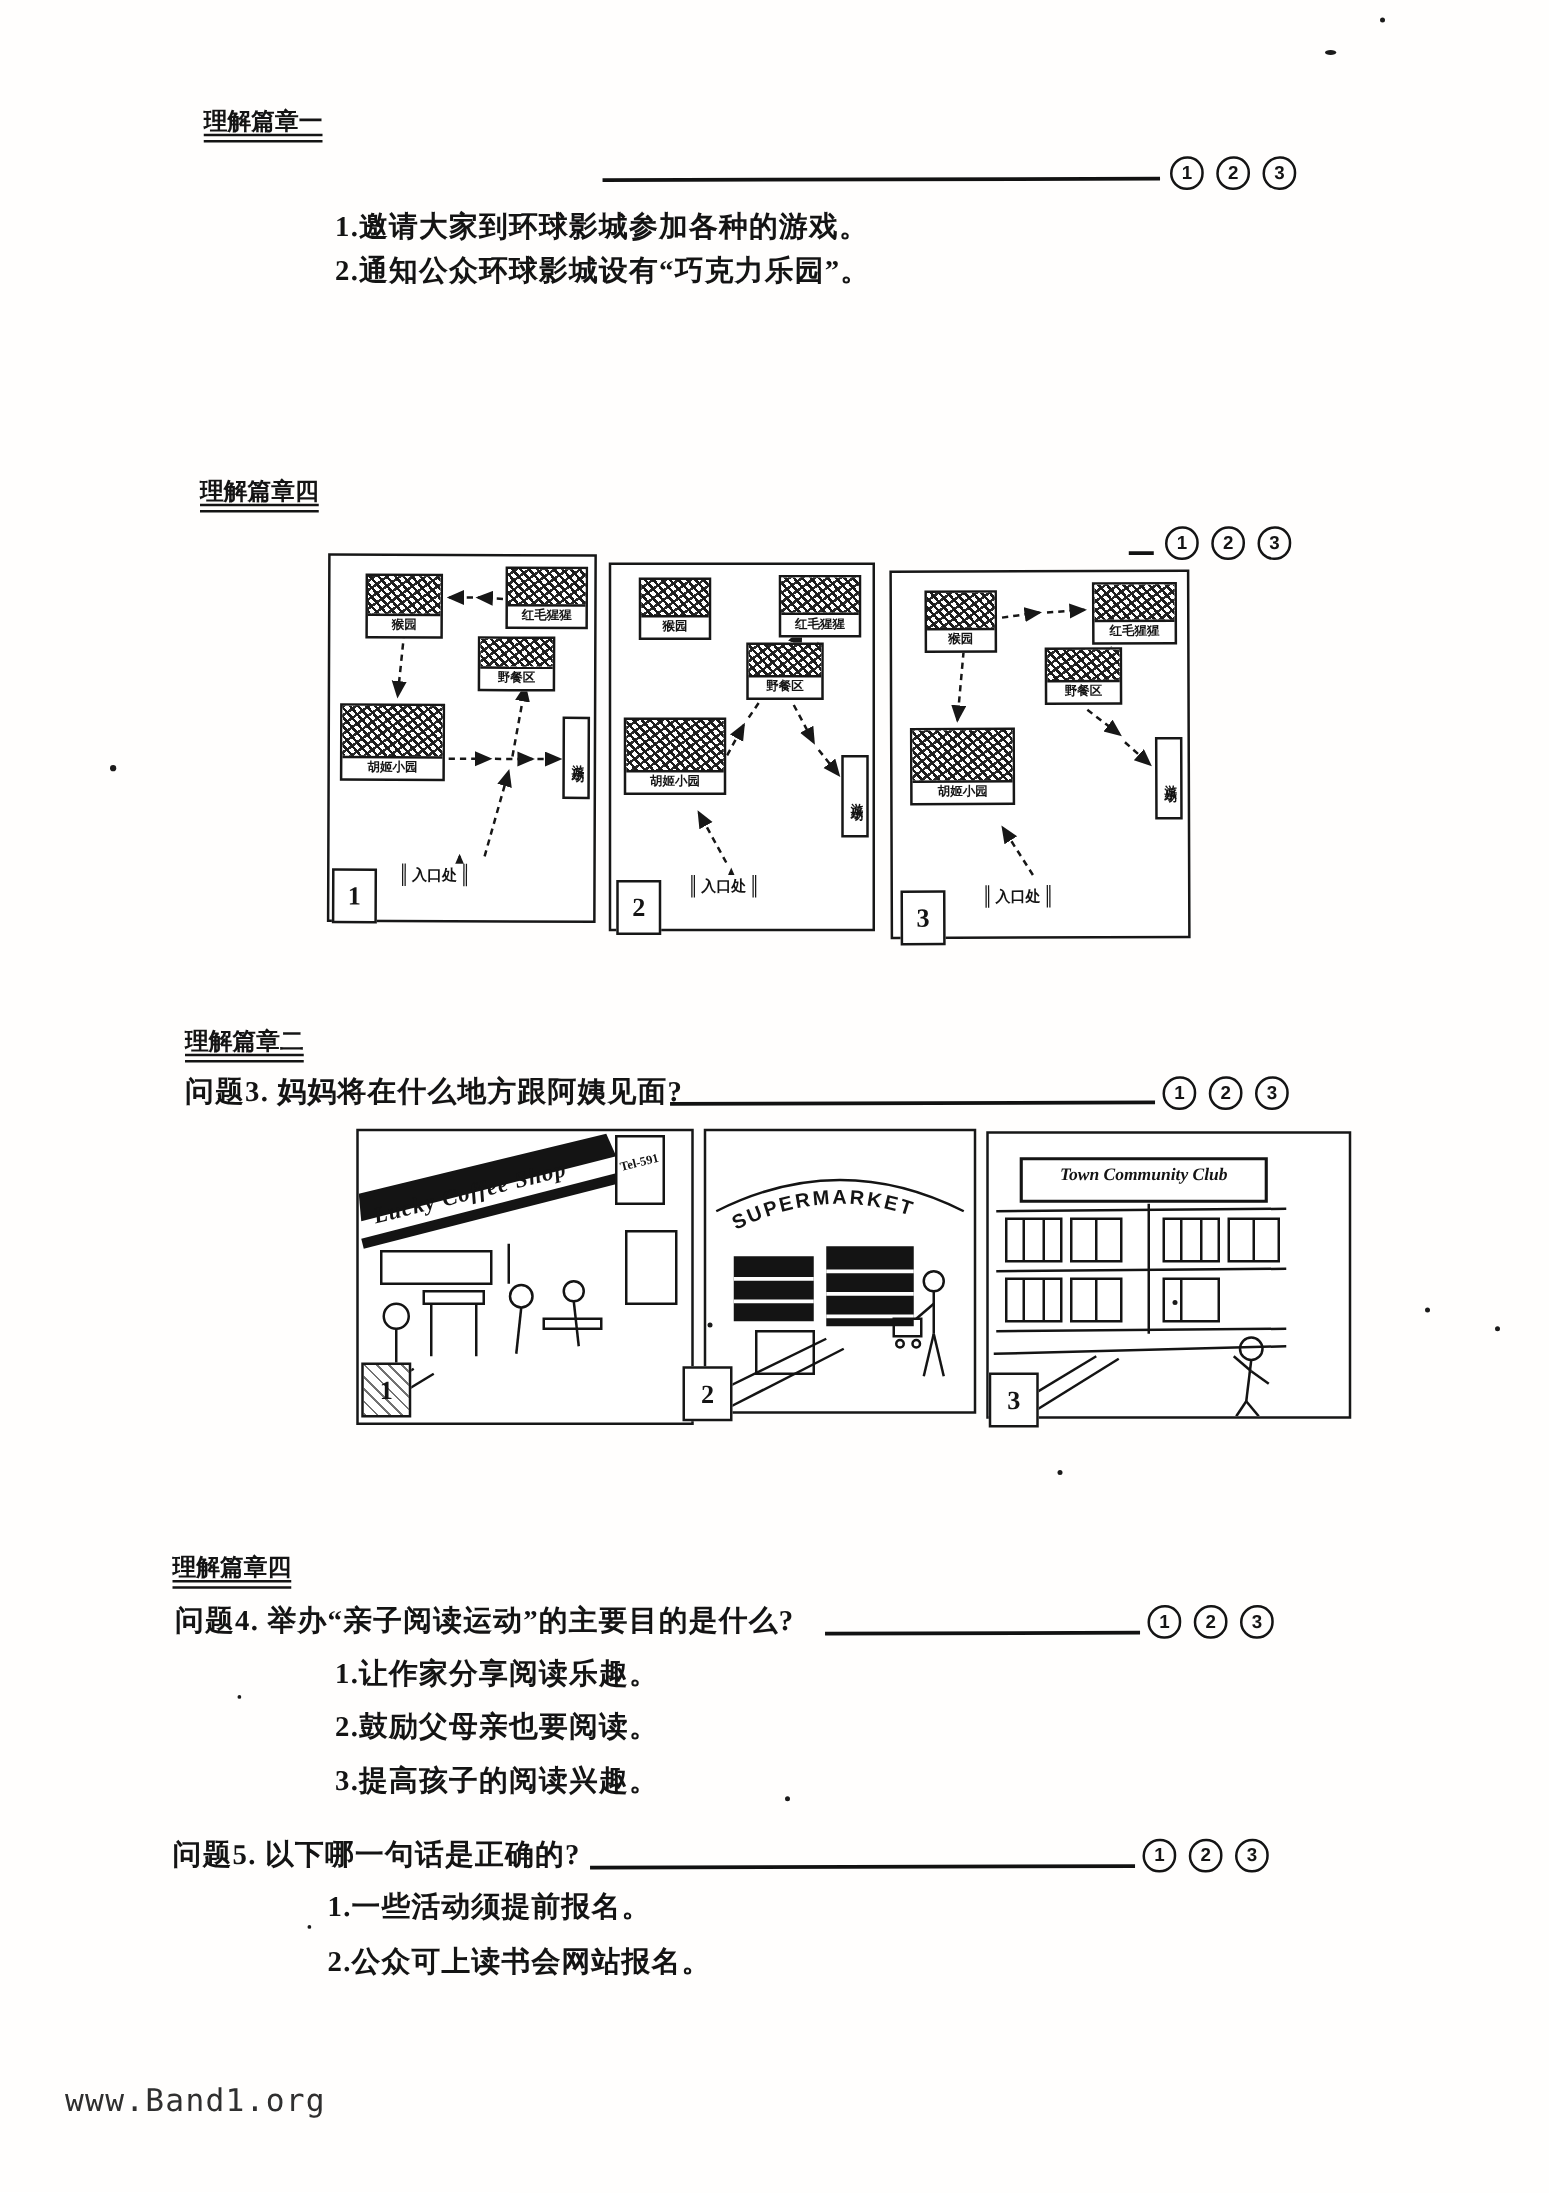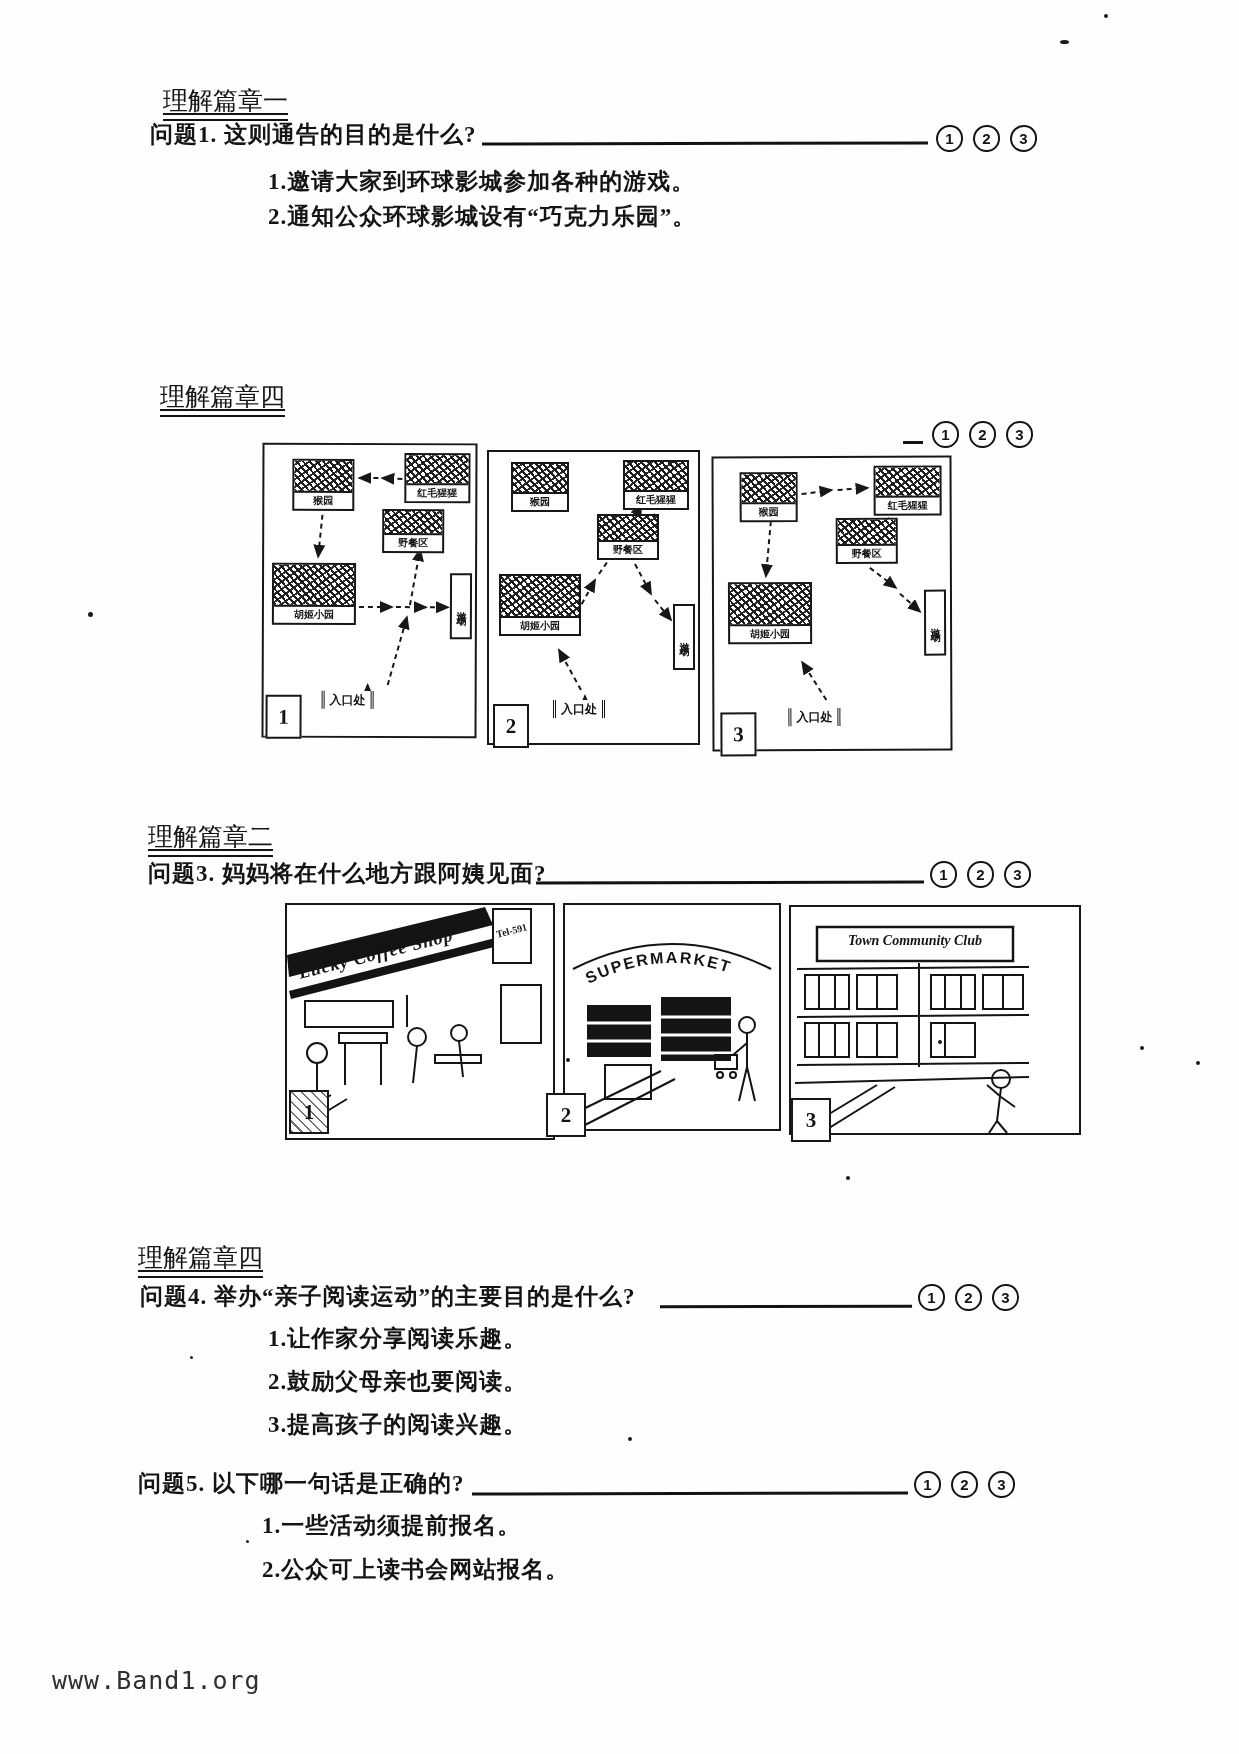--- a/index.html
+++ b/index.html
@@ -7,21 +7,21 @@
   #page {
     position: relative;
     width: 1239px; height: 1754px;
     background: #fffefd;
     overflow: hidden;
     font-family: "Liberation Serif", "DejaVu Serif", serif;
     color: #141414;
   }
   .heading {
     position: absolute;
-    font-size: 25px; font-weight: 400; white-space: nowrap;
+    font-size: 19px; font-weight: 700; white-space: nowrap;
     border-bottom: 2px solid #141414; padding-bottom: 2px;
     text-decoration: underline; text-decoration-thickness: 1.5px; text-underline-offset: 4px;
   }
   .q-row, .opt {
     position: absolute;
     font-size: 23px; font-weight: 700; white-space: nowrap;
     letter-spacing: 1px;
   }
   .aline { position: absolute; border-bottom: 3px solid #121212; transform: rotate(-0.15deg); }
   .circles { position: absolute; display: flex; gap: 10px; }
@@ -91,21 +91,20 @@
     font-size: 25px; color: #2f2f2f; letter-spacing: 1px;
   }
   svg line, svg path, svg rect, svg circle, svg polygon { vector-effect: non-scaling-stroke; }
 </style>
 </head>
 <body>
 
 <div id="page">
 
   <div class="heading" style="left:163px;top:84px">理解篇章一</div>
-  <div class="q-row" style="left:150px;top:119px">问题1. 这则通告的目的是什么?</div>
   <div class="aline" style="left:482px;top:120px;height:25px;width:446px"></div>
   <div class="circles" style="left:936px;top:125px">
     <div class="circ">1</div>
     <div class="circ">2</div>
     <div class="circ">3</div>
   </div>
   <div class="opt" style="left:268px;top:166px">1.邀请大家到环球影城参加各种的游戏。</div>
   <div class="opt" style="left:268px;top:201px">2.通知公众环球影城设有“巧克力乐园”。</div>
 
   <div class="heading" style="left:160px;top:380px">理解篇章四</div>

